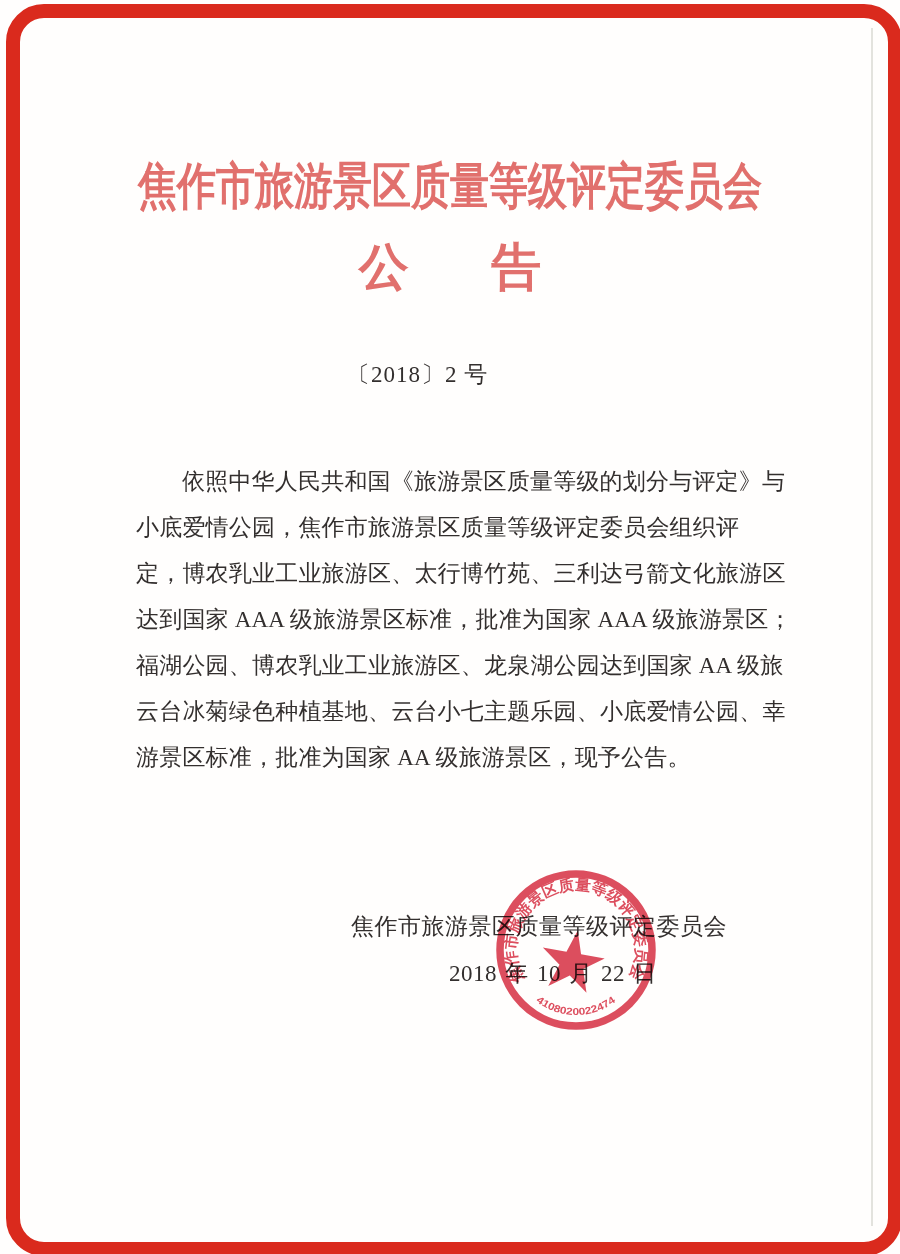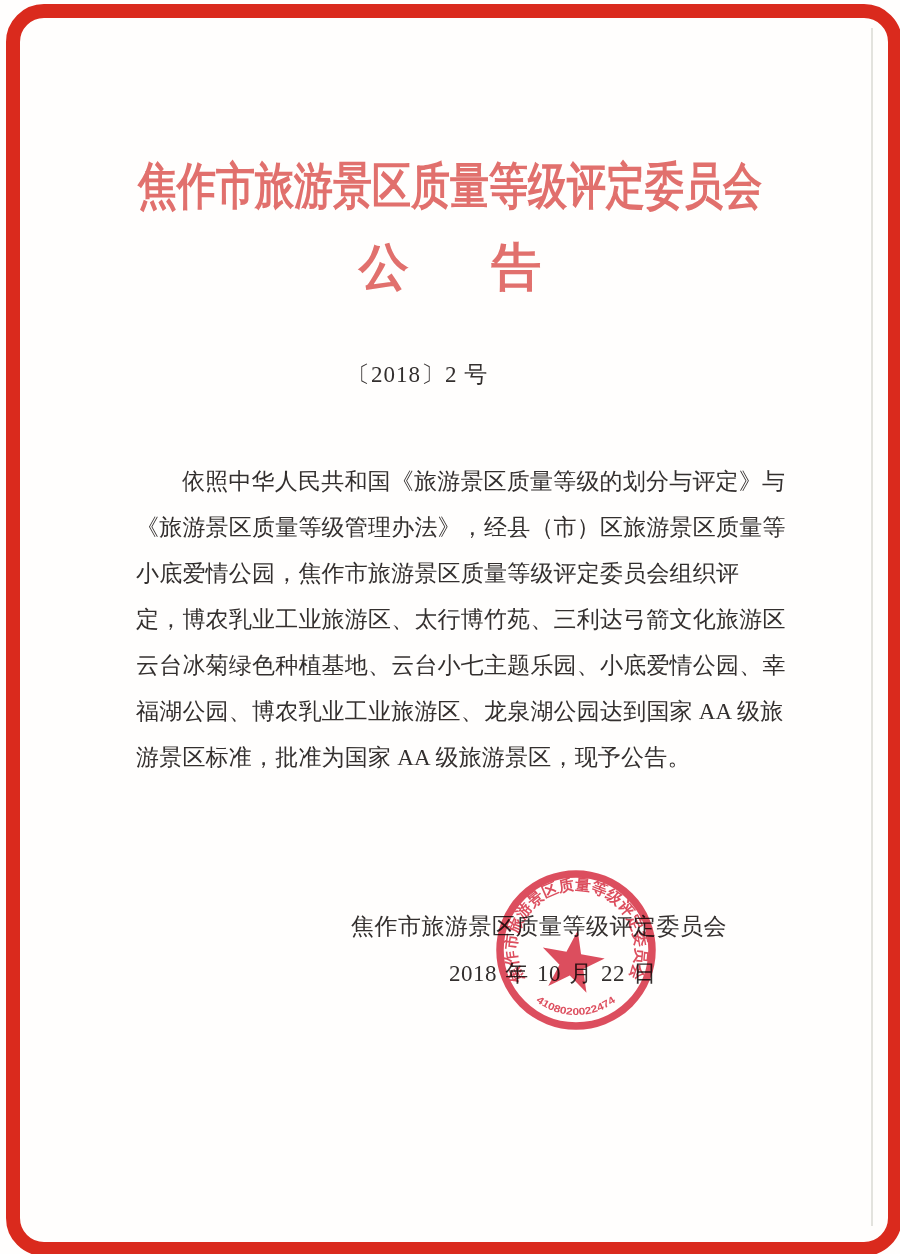--- a/index.html
+++ b/index.html
@@ -109,25 +109,25 @@
 
 <div class="scan-line"></div>
 <div class="frame"></div>
 
 <div class="title1">焦作市旅游景区质量等级评定委员会</div>
 <div class="title2">公 告</div>
 <div class="docnum">〔2018〕2 号</div>
 
 <div class="body-text">
     <div class="body-line">依照中华人民共和国《旅游景区质量等级的划分与评定》与</div>
-    <div class="body-line">《旅游景区质量等级管理办法》，经县（市）区旅游景区质量等</div>
     <div class="body-line">小底爱情公园，焦作市旅游景区质量等级评定委员会组织评</div>
     <div class="body-line">定，博农乳业工业旅游区、太行博竹苑、三利达弓箭文化旅游区</div>
+    <div class="body-line">达到国家 AAA 级旅游景区标准，批准为国家 AAA 级旅游景区；</div>
+    <div class="body-line">福湖公园、博农乳业工业旅游区、龙泉湖公园达到国家 AA 级旅</div>
     <div class="body-line">云台冰菊绿色种植基地、云台小七主题乐园、小底爱情公园、幸</div>
-    <div class="body-line">福湖公园、博农乳业工业旅游区、龙泉湖公园达到国家 AA 级旅</div>
     <div class="body-line">游景区标准，批准为国家 AA 级旅游景区，现予公告。</div>
   </div>
 
 <div class="signature">焦作市旅游景区质量等级评定委员会</div>
 <div class="date">2018 年 10 月 22 日</div>
 
 <svg class="seal" viewBox="-100 -100 200 200" xmlns="http://www.w3.org/2000/svg">
   <circle r="76" fill="none" stroke-width="7.5" stroke="#d93a4d"></circle>
   <g transform="translate(-4,13) rotate(10)">
     <polygon points="0,-33 7.4,-10.2 31.4,-10.2 12,3.9 19.4,26.7 0,12.6 -19.4,26.7 -12,3.9 -31.4,-10.2 -7.4,-10.2" fill="#d93a4d"></polygon>

